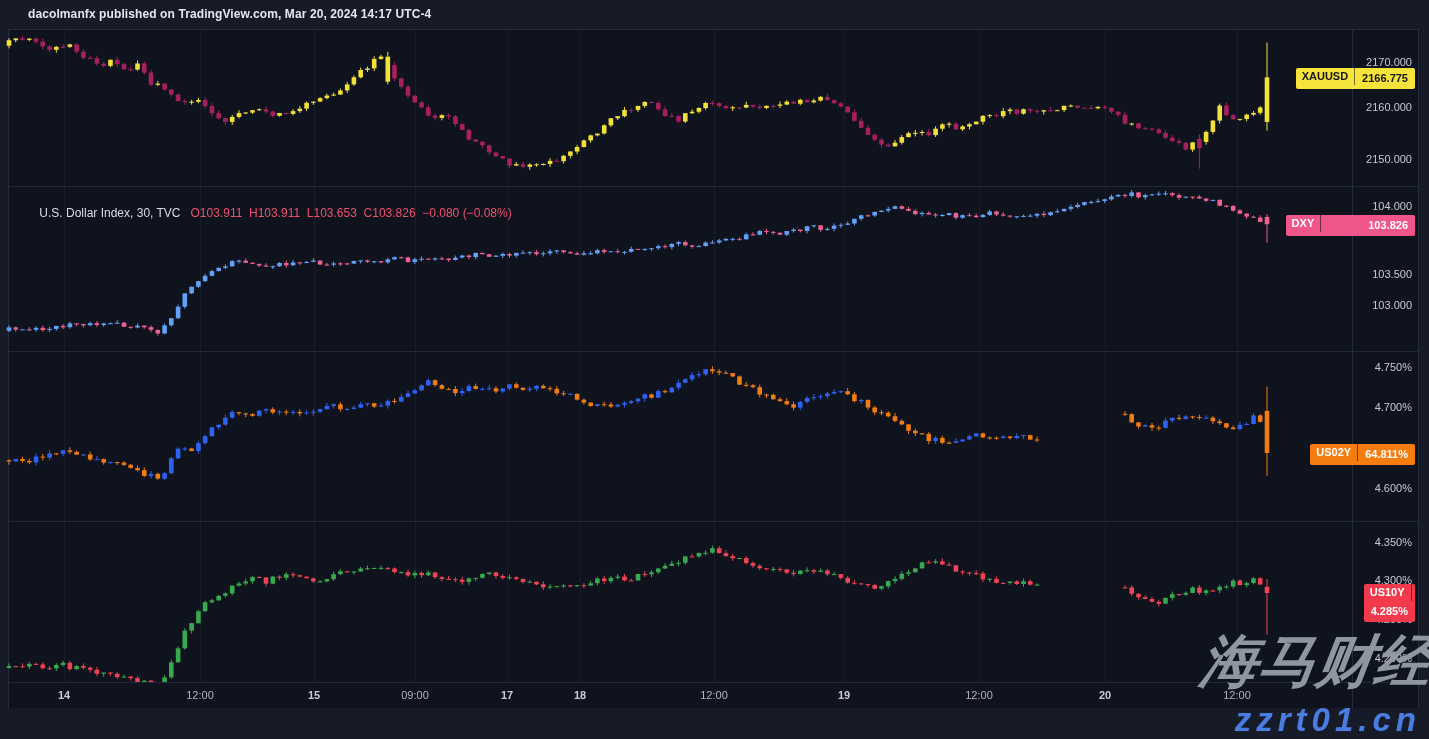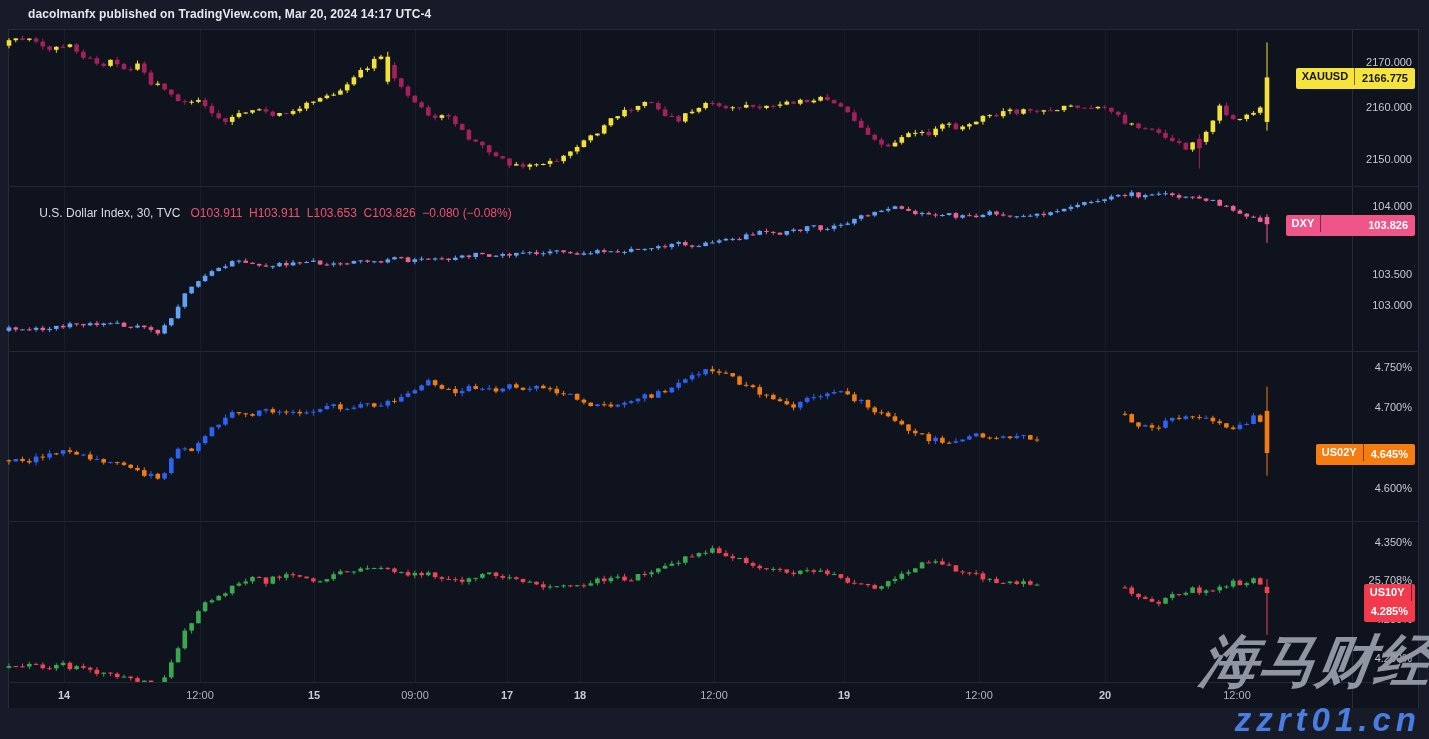--- a/index.html
+++ b/index.html
@@ -1534,36 +1534,36 @@
       <div class="ylabel" style="top: 100.554px;">2160.000</div>
       <div class="ylabel" style="top: 145.126px; margin-top: 8px;">2150.000</div>
       <div class="ylabel" style="top: 199.984px; text-align: right;">104.000</div>
       <div class="ylabel" style="top: 240px; margin-top: 28px;">103.500</div>
       <div class="ylabel" style="top: 298.964px;">103.000</div>
       <div class="ylabel" style="top: 361px;">4.750%</div>
       <div class="ylabel" style="top: 401.476px;">4.700%</div>
       <div class="ylabel" style="top: 441.952px;">4.650%</div>
       <div class="ylabel" style="top: 482.429px;">4.600%</div>
       <div class="ylabel" style="top: 535.673px;">4.350%</div>
-      <div class="ylabel" style="top: 574.375px;">25.708%</div>
+      <div class="ylabel" style="top: 574.375px;">4.300%</div>
       <div class="ylabel" style="top: 613.077px;">4.250%</div>
       <div class="ylabel" style="top: 651.779px;">4.200%</div>
     </div>
   <div id="badges-host">
       <div class="badge" style="background: rgb(246, 227, 60); color: rgb(22, 22, 26); top: 68.3571px;">
         <span class="blabel">XAUUSD</span>
         <span class="bvalue">2166.775</span>
       </div>
       <div class="badge" style="background: rgb(240, 85, 138); color: rgb(255, 255, 255); top: 215.206px; gap: 40px;">
         <span class="blabel">DXY</span>
         <span class="bvalue">103.826</span>
       </div>
       <div class="badge" style="background: rgb(245, 125, 15); color: rgb(255, 255, 255); top: 444px;">
         <span class="blabel">US02Y</span>
-        <span class="bvalue">4.645%</span>
+        <span class="bvalue">64.811%</span>
       </div>
       <div class="badge" style="background: rgb(242, 58, 76); color: rgb(255, 255, 255); top: 583.986px; flex-direction: column;">
         <span class="blabel">US10Y</span>
         <span class="bvalue">4.285%</span>
       </div>
     </div>
 
   <div class="timeaxis">
     <div id="xlabels-host">
         <div class="xlabel major" style="left: 56px;">14</div>

